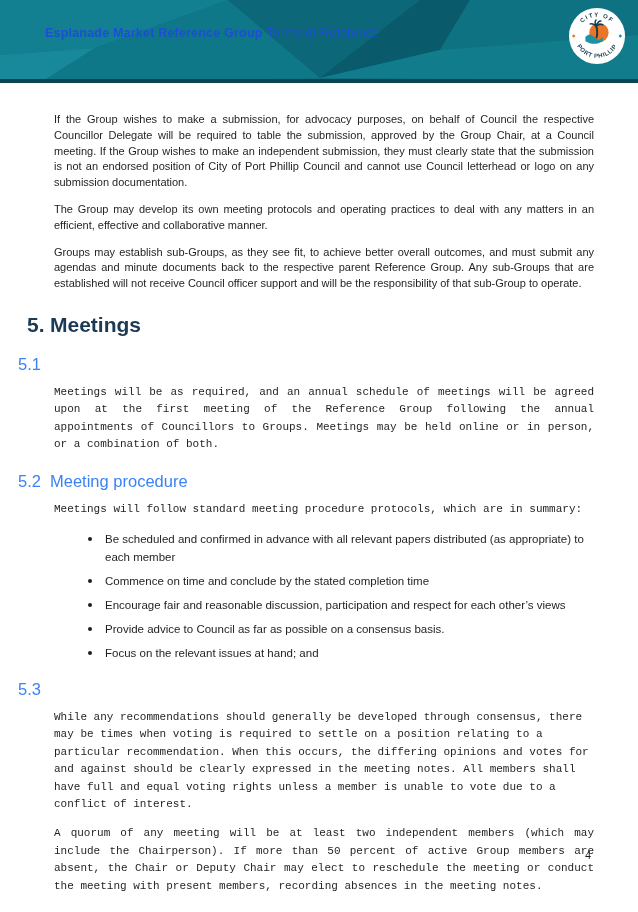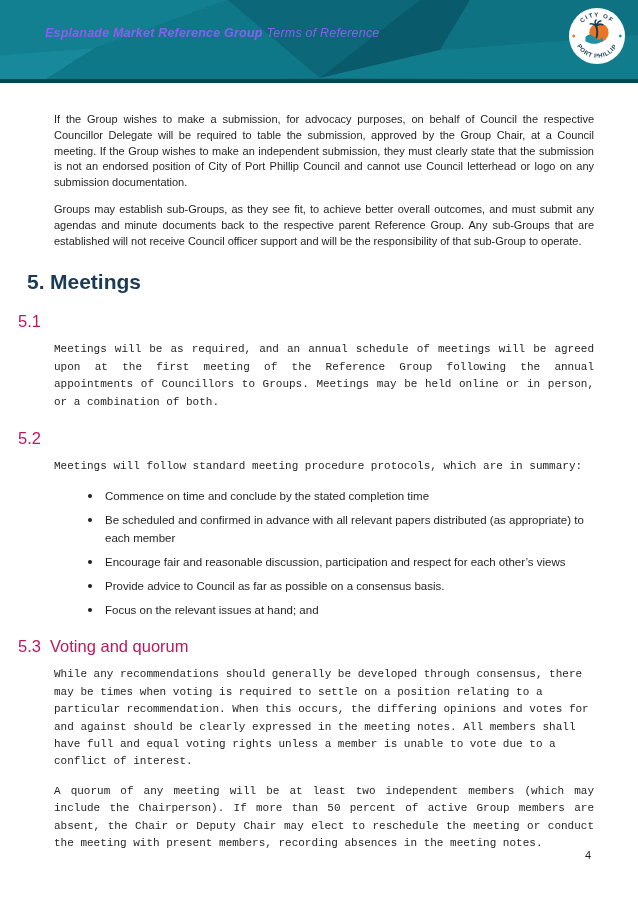--- a/index.html
+++ b/index.html
@@ -14,23 +14,22 @@
   }
   
   .banner{
     position:relative;
     width:638px;height:83px;
     overflow:hidden;
   }
   .banner-bg{position:absolute;left:0;top:0;width:638px;height:83px;display:block;}
   .banner-title{
     position:absolute;left:45px;top:26px;
-    font-size:12.5px;color:#8b5cf6;letter-spacing:.2px;
+    font-size:12.5px;color:#1d4ed8;letter-spacing:.2px;
     white-space:nowrap;
-    font-style:italic;
   }
   .banner-title .bold{font-weight:bold;margin-right:4px;}
   .logo{
     position:absolute;right:12px;top:7px;
     width:58px;height:58px;
   }
   
   .content{
     position:relative;
     padding:29px 44px 0 50px;
@@ -46,21 +45,21 @@
     font-size:21px;
     font-weight:bold;
     color:#1b3a54;
     display:flex;
   }
   h1.h1 .num{width:23px;flex:0 0 23px;}
   h2.h2{
     margin:18px 0 10px -32px;
     font-size:16.5px;
     font-weight:400;
-    color:#be185d;
+    color:#3b82f6;
     display:flex;
   }
   h2.h2 .num{width:32px;flex:0 0 32px;}
   .sub p.body{line-height:17.4px;margin-bottom:12px;font-family:Liberation Mono, monospace;}
   ul.bullets{
     margin:2px 0 14px 0;
     padding:0 0 0 38px;
     list-style:none;
   }
   ul.bullets li{
@@ -129,52 +128,53 @@
           <rect x="4.6" y="28.6" width="2.6" height="2.6" transform="rotate(45 5.9 29.9)" fill="#e87528"></rect>
           <rect x="52.8" y="28.6" width="2.6" height="2.6" transform="rotate(45 54.1 29.9)" fill="#1f93a3"></rect>
         </g>
       </svg>
     </div>
   </header>
 
   <main class="content">
 
     <p class="body just">If the Group wishes to make a submission, for advocacy purposes, on behalf of Council the respective Councillor Delegate will be required to table the submission, approved by the Group Chair, at a Council meeting. If the Group wishes to make an independent submission, they must clearly state that the submission is not an endorsed position of City of Port Phillip Council and cannot use Council letterhead or logo on any submission documentation.</p>
+    <p class="body just">The Group may develop its own meeting protocols and operating practices to deal with any matters in an efficient, effective and collaborative manner.</p>
     <p class="body just">Groups may establish sub-Groups, as they see fit, to achieve better overall outcomes, and must submit any agendas and minute documents back to the respective parent Reference Group. Any sub-Groups that are established will not receive Council officer support and will be the responsibility of that sub-Group to operate.</p>
 
     <h1 class="h1">
       <span class="num">5.</span>
       <span>Meetings</span>
     </h1>
 
     <section class="sub">
       <h2 class="h2">
         <span class="num">5.1</span>
       </h2>
       <p class="body just">Meetings will be as required, and an annual schedule of meetings will be agreed upon at the first meeting of the Reference Group following the annual appointments of Councillors to Groups. Meetings may be held online or in person, or a combination of both.</p>
     </section>
 
     <section class="sub">
       <h2 class="h2">
         <span class="num">5.2</span>
+        <span>Meeting procedure</span>
       </h2>
       <p class="body">Meetings will follow standard meeting procedure protocols, which are in summary:</p>
       <ul class="bullets">
+        <li>Be scheduled and confirmed in advance with all relevant papers distributed (as appropriate) to each member</li>
         <li>Commence on time and conclude by the stated completion time</li>
-        <li>Be scheduled and confirmed in advance with all relevant papers distributed (as appropriate) to each member</li>
         <li>Encourage fair and reasonable discussion, participation and respect for each other’s views</li>
         <li>Provide advice to Council as far as possible on a consensus basis.</li>
         <li>Focus on the relevant issues at hand; and</li>
       </ul>
     </section>
 
     <section class="sub">
       <h2 class="h2">
         <span class="num">5.3</span>
-        <span>Voting and quorum</span>
       </h2>
       <p class="body">While any recommendations should generally be developed through consensus, there may be times when voting is required to settle on a position relating to a particular recommendation. When this occurs, the differing opinions and votes for and against should be clearly expressed in the meeting notes. All members shall have full and equal voting rights unless a member is unable to vote due to a conflict of interest.</p>
       <p class="body just">A quorum of any meeting will be at least two independent members (which may include the Chairperson). If more than 50 percent of active Group members are absent, the Chair or Deputy Chair may elect to reschedule the meeting or conduct the meeting with present members, recording absences in the meeting notes.</p>
     </section>
 
   </main>
 
   <span class="page-number">4</span>
 </div>
 

